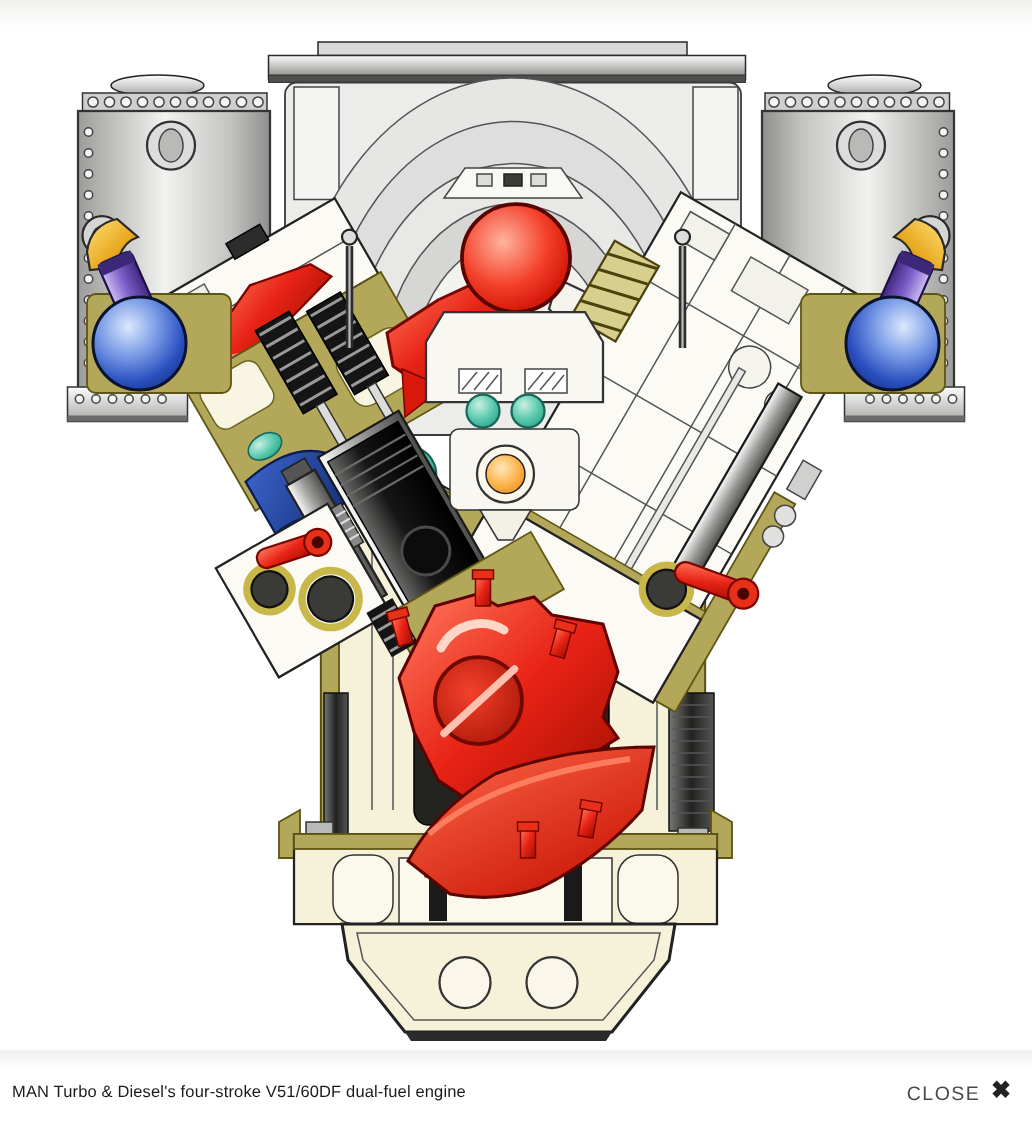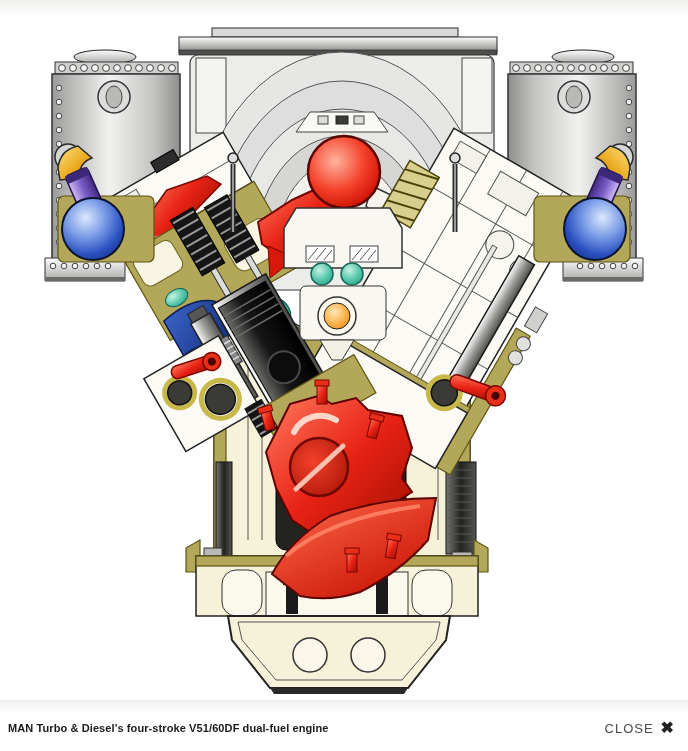--- a/index.html
+++ b/index.html
@@ -8,21 +8,21 @@
     --teal:#2aa188; --orange:#f5a02c; --gold:#e8b429; --purple:#7a5cc8;
     --steel:#c9c9c7; --ink:#1a1a1a; --paper:#ffffff; --band:#f0f0ee;
   }
   html,body{margin:0;padding:0;background:var(--paper);}
   .stage{position:relative;width:688px;height:751px;background:var(--paper);overflow:hidden;
          font-family:"Liberation Sans", sans-serif;}
   .art{position:absolute;left:0;top:0;}
   .footer{position:absolute;left:0;top:700px;width:688px;height:51px;background:var(--paper);}
   .footer-strip{height:12px;width:100%;background:linear-gradient(#eeeeec,#ffffff);}
   .footer-row{display:flex;align-items:center;justify-content:space-between;padding:6px 10px 0 8px;}
-  .caption{font-size:11px;font-weight:bold;color:var(--ink);letter-spacing:.1px;}
+  .caption{font-size:11px;font-weight:normal;color:var(--ink);letter-spacing:.1px;}
   .close-btn{display:flex;align-items:center;gap:7px;background:none;border:none;cursor:pointer;
              padding:2px 4px;font-family:"Liberation Sans", sans-serif;}
   .close-label{font-size:13px;color:#4a4a4a;letter-spacing:1px;margin-left:20px;}
   .close-x{font-size:16px;font-weight:bold;color:#222;line-height:1;}
   .thin{stroke:#555;stroke-width:1;fill:none;}
   .c-khaki{fill:var(--khaki);stroke:var(--khaki_dark);stroke-width:1.2;}
   .c-cream{fill:var(--cream);stroke:#222;stroke-width:1.5;}
   .c-white{fill:#fbfaf4;stroke:#222;stroke-width:1.5;}
   .rivet{fill:#f4f4f2;stroke:#444;stroke-width:1;}
 </style>

